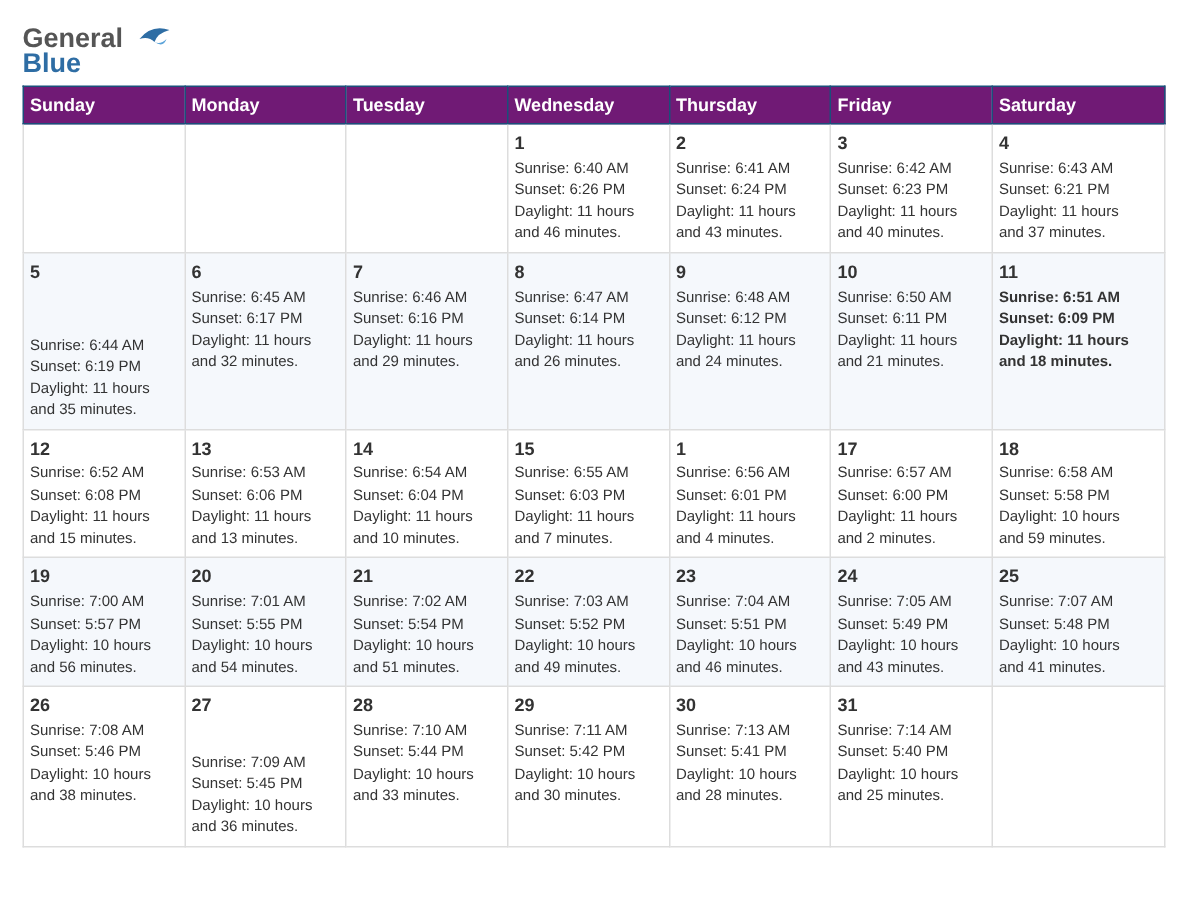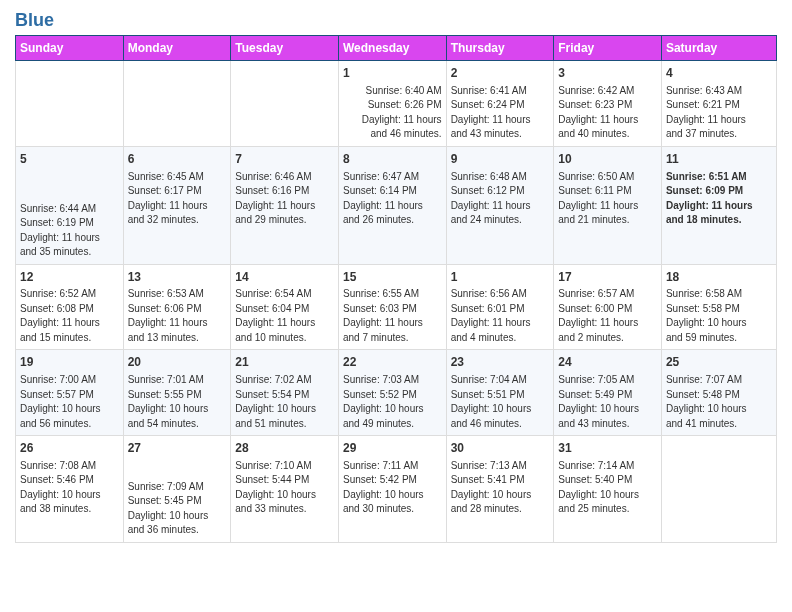--- a/index.html
+++ b/index.html
@@ -37,21 +37,21 @@
     .location-title {
       font-size: 15px;
       color: #555;
     }
     table {
       width: 100%;
       border-collapse: collapse;
       font-size: 10.5px;
     }
     thead tr {
-      background-color: #d946ef;
+      background-color: #701a75;
       color: #fff;
     }
     thead th {
       padding: 5px 4px;
       text-align: left;
       font-size: 12px;
       font-weight: bold;
       border: 1px solid #1a4f7a;
     }
     tbody tr {
@@ -82,20 +82,27 @@
     }
     tbody tr:nth-child(odd) {
       background-color: #ffffff;
     }
   </style>
 </head>
 <body>
 
 <div class="header">
   <div class="logo">
+    <div class="logo-text-row">
+      <span style="font-size:18px;font-weight:bold;color:#555;">General</span>
+      <svg width="32" height="22" viewBox="0 0 32 22" style="margin-left:3px;">
+        <path d="M8 12 Q16 2 28 6 Q20 8 18 14 Q14 10 8 12Z" fill="#2e6da4"></path>
+        <path d="M18 14 Q22 16 26 12 Q24 18 18 14Z" fill="#5ba3d9"></path>
+      </svg>
+    </div>
     <span style="font-size:18px;font-weight:bold;color:#2e6da4;margin-top:-4px;">Blue</span>
   </div>
   <div class="title-block">
     <div class="month-title"></div>
     <div class="location-title"></div>
   </div>
 </div>
 
 <table>
   <thead>
@@ -109,21 +116,21 @@
         <th>Saturday</th>
       </tr>
   </thead>
   <tbody id="calendar-body">
   <tr>
         <td></td>
         <td></td>
         <td></td>
         <td>
           <span class="day-number">1</span>
-          <div class="day-info" style="white-space: pre-line; text-align: right;">Sunrise: 6:40 AM
+          <div class="day-info" style="white-space: pre-line;">Sunrise: 6:40 AM
 Sunset: 6:26 PM
 Daylight: 11 hours
 and 46 minutes.</div>
         </td>
         <td>
           <span class="day-number">2</span>
           <div class="day-info" style="white-space: pre-line;">Sunrise: 6:41 AM
 Sunset: 6:24 PM
 Daylight: 11 hours
 and 43 minutes.</div>

